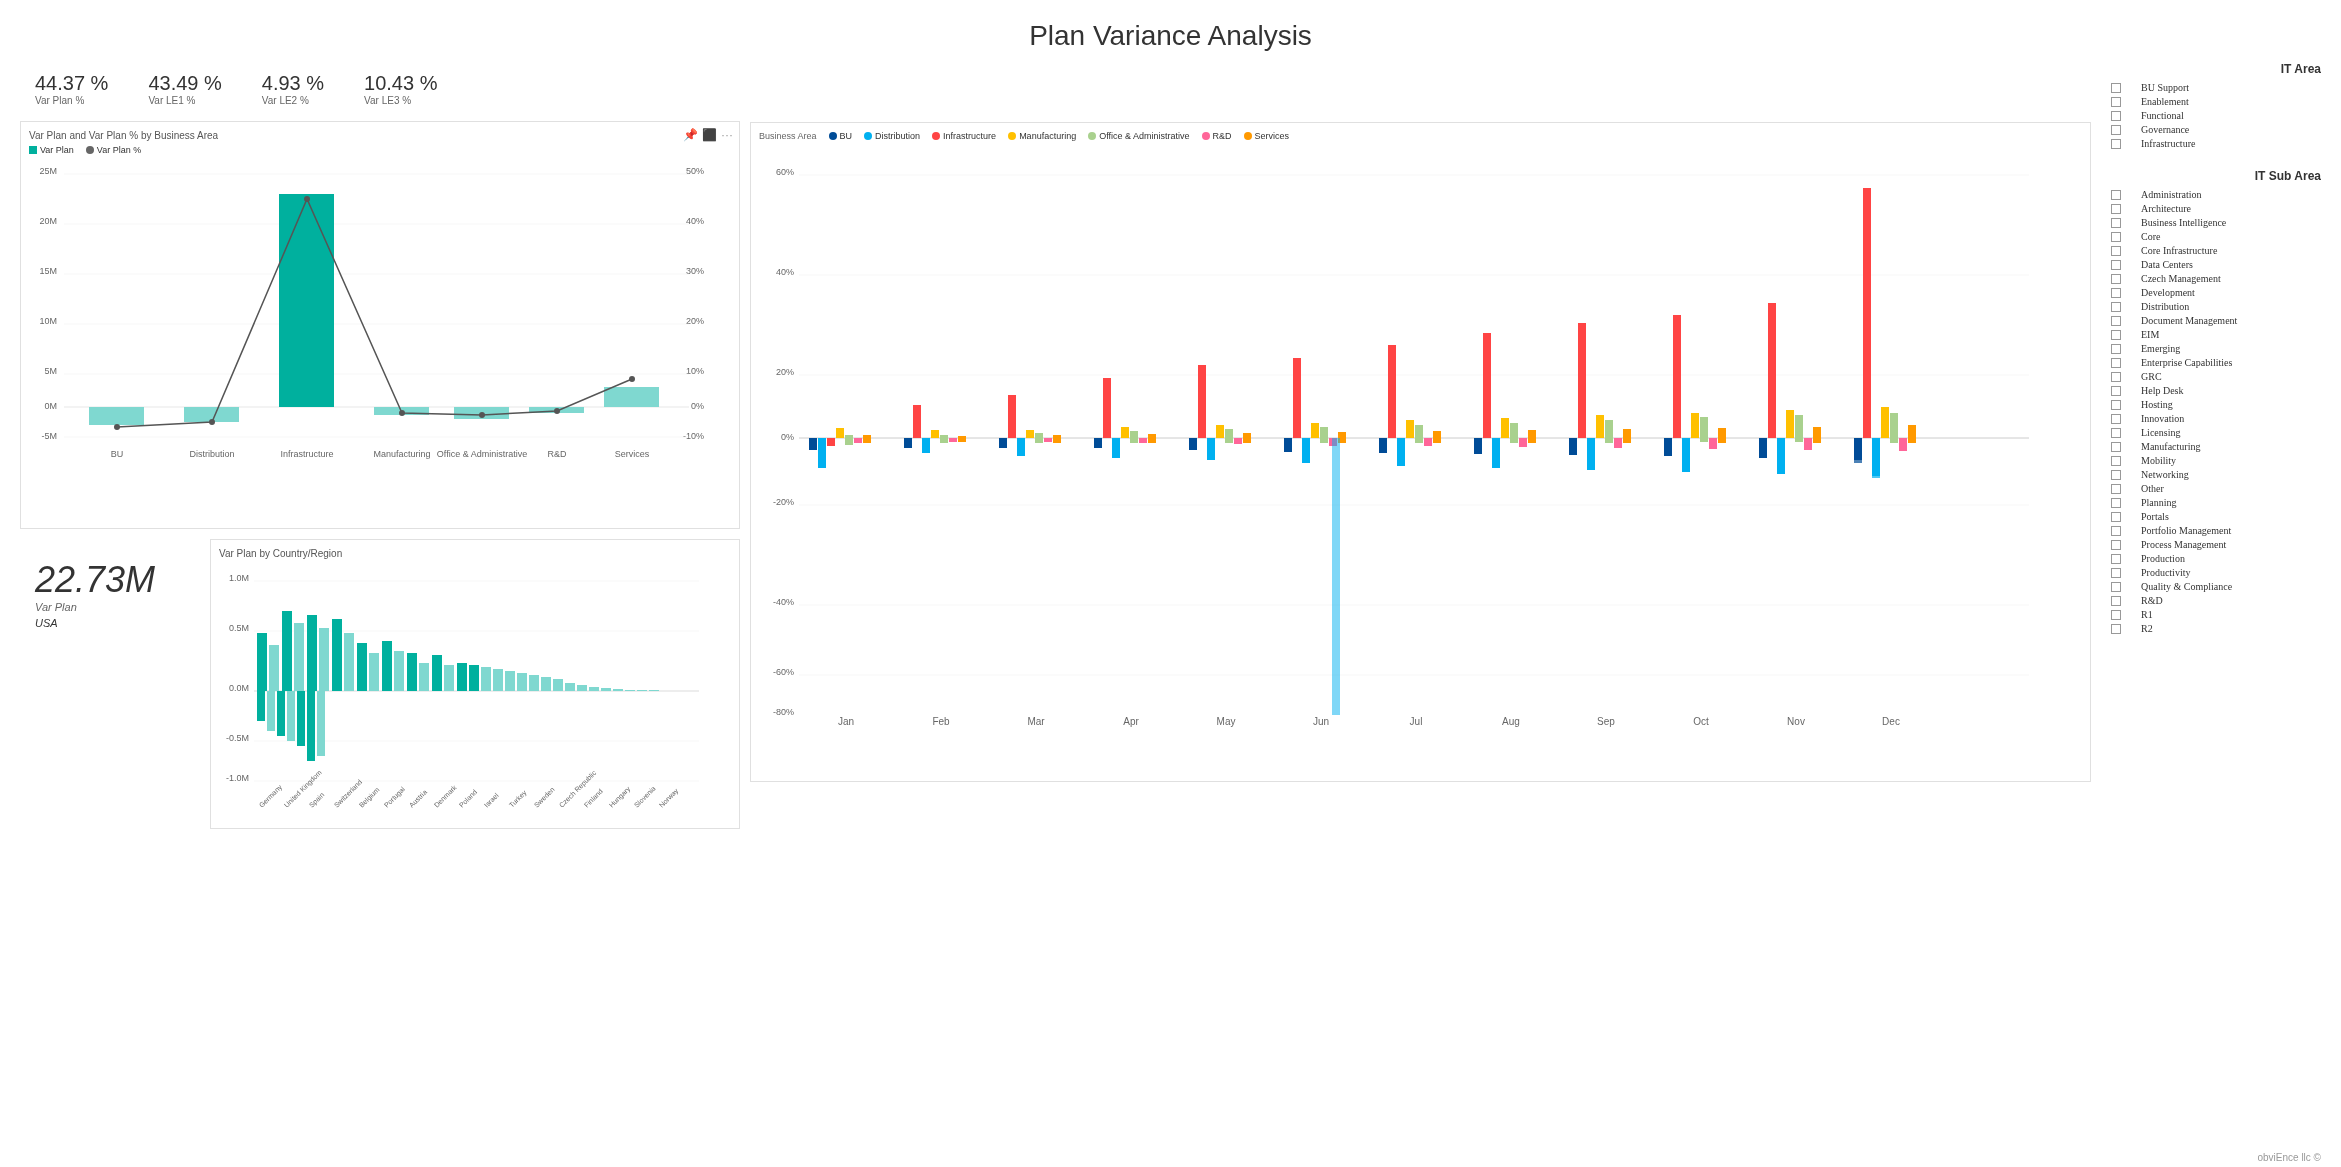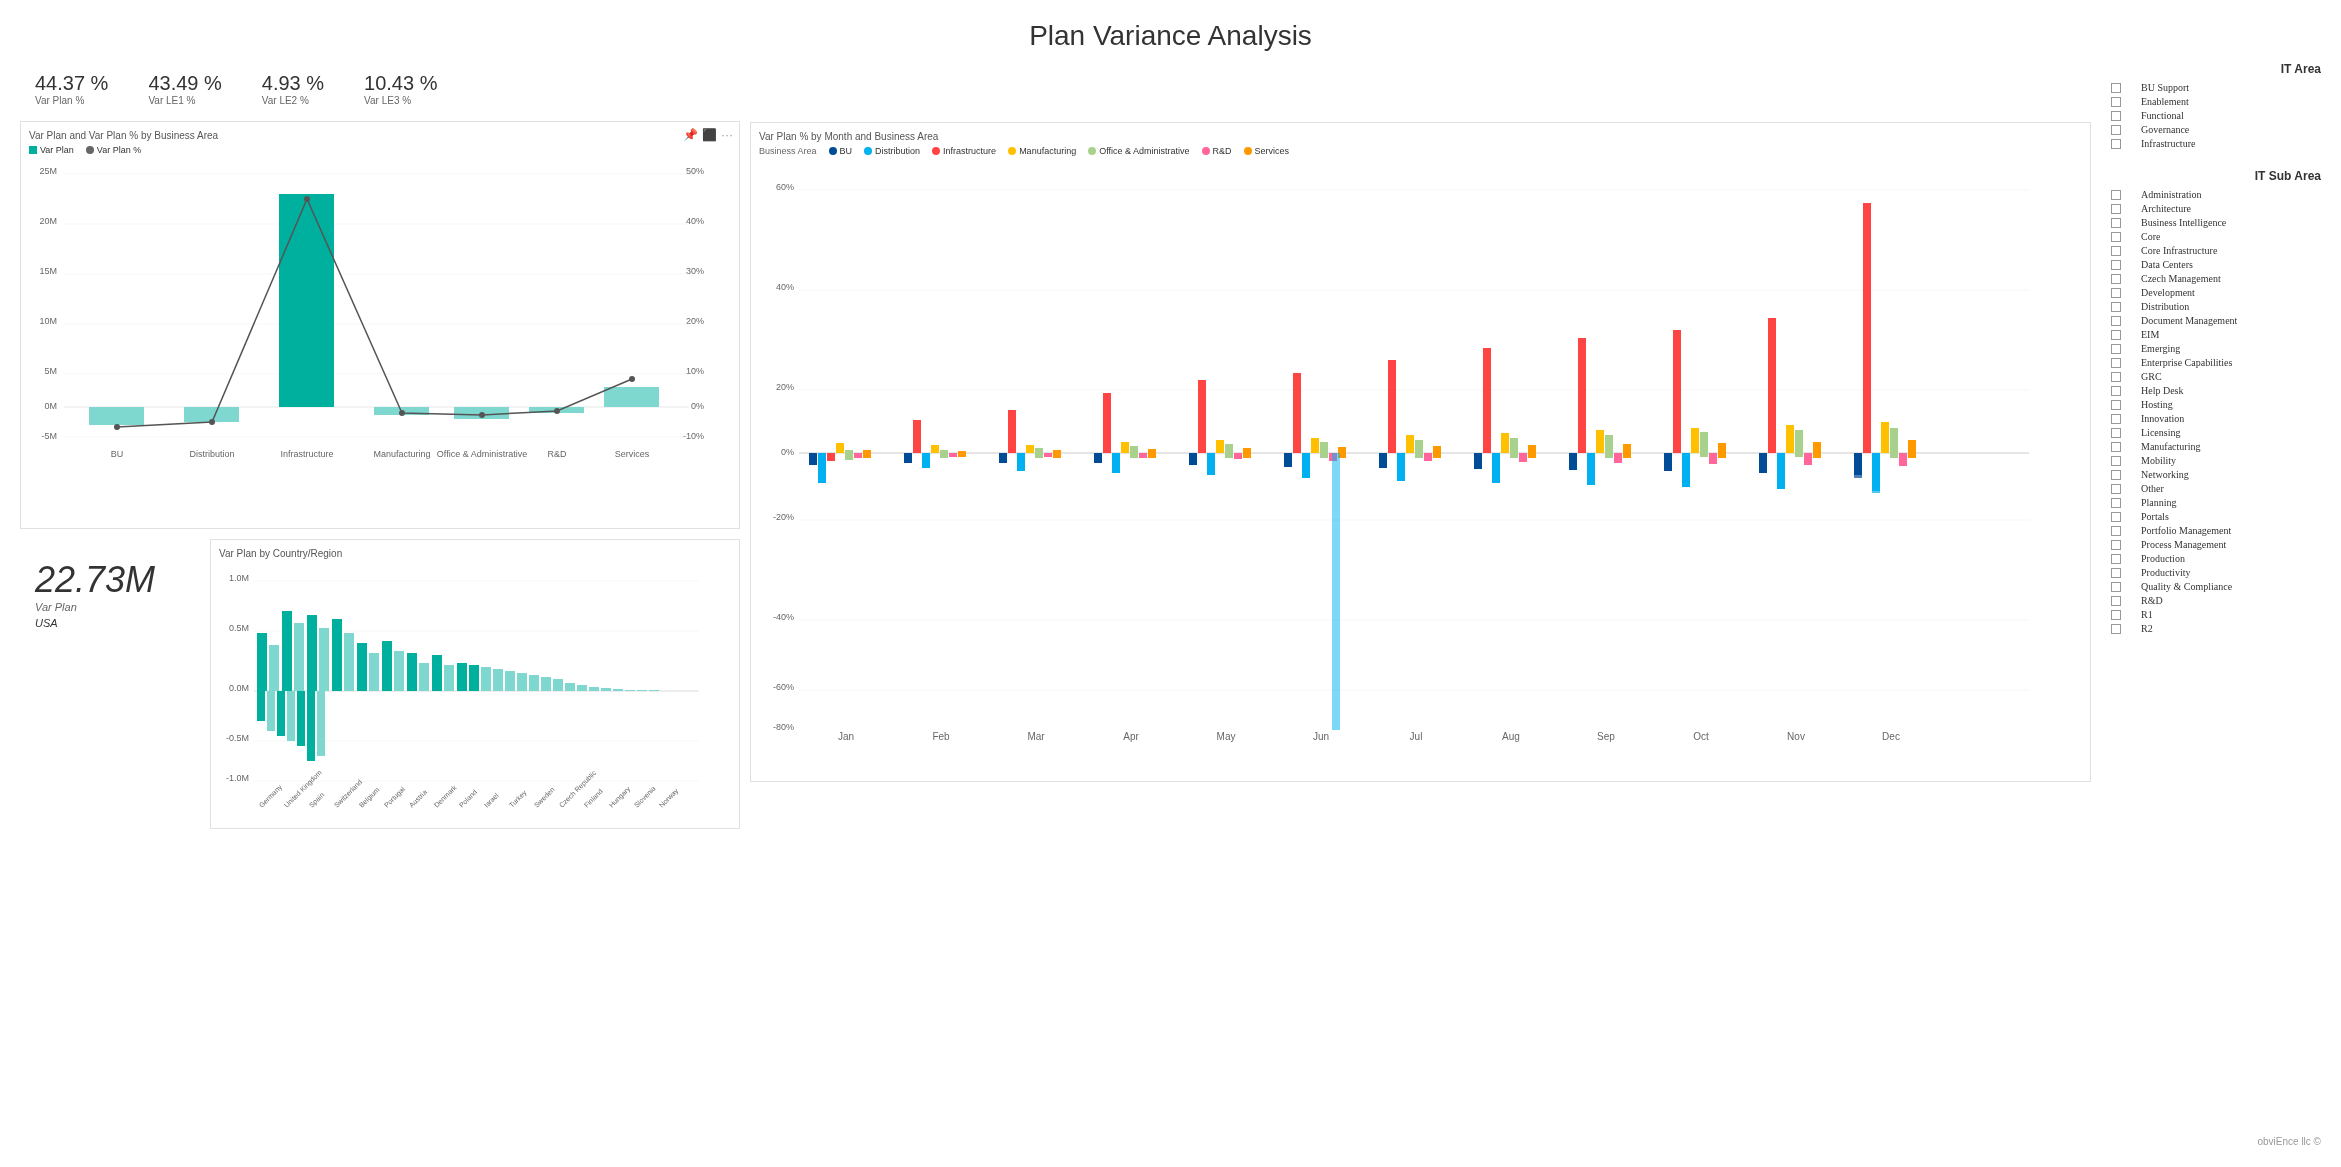--- a/index.html
+++ b/index.html
@@ -158,21 +158,21 @@
       background: #fff;
       flex-shrink: 0;
     }
     .filter-label {
       font-size: 10px;
       color: #333;
     }
 
     .footer-brand {
       position: absolute;
-      bottom: 20px;
+      bottom: 4px;
       right: 20px;
       font-size: 10px;
       color: #999;
     }
 
     
     .bottom-row {
       display: flex;
       gap: 10px;
       align-items: flex-start;
@@ -398,21 +398,20 @@
           <text x="418" y="245" font-size="7" fill="#666" transform="rotate(-45,418,245)">Slovenia</text>
           <text x="443" y="245" font-size="7" fill="#666" transform="rotate(-45,443,245)">Norway</text>
         </svg>
       </div>
     </div>
   </div>
 
   <div class="center-panel">
 
     <div class="chart-box" style="height:660px; margin-top:60px;">
-      <div class="chart-title">Var Plan % by Month and Business Area</div>
       
       <div class="legend">
         <span style="font-size:9px; color:#666;">Business Area</span>
         <div class="legend-item">
           <span class="legend-dot" style="background:#004c97;"></span>
           <span>BU</span>
         </div>
         <div class="legend-item">
           <span class="legend-dot" style="background:#00b0f0;"></span>
           <span>Distribution</span>

